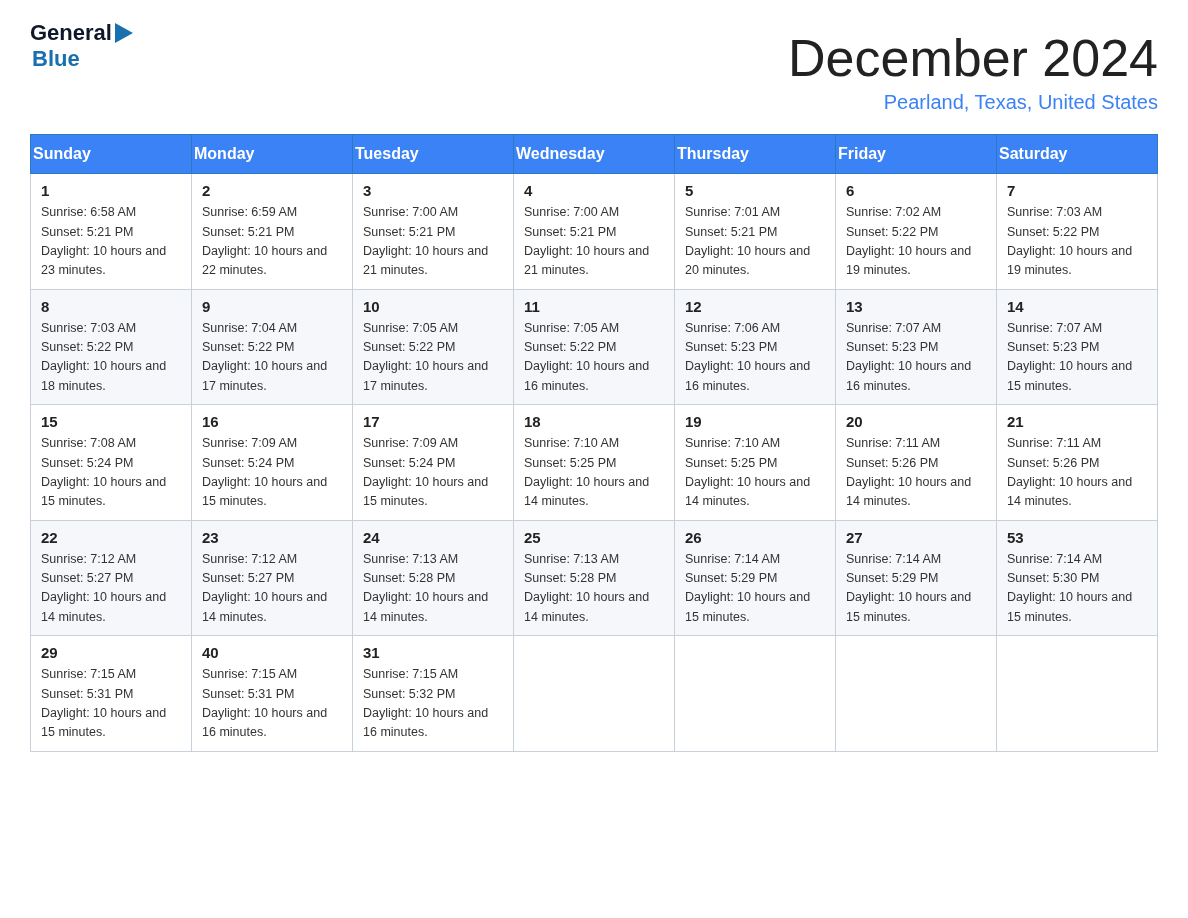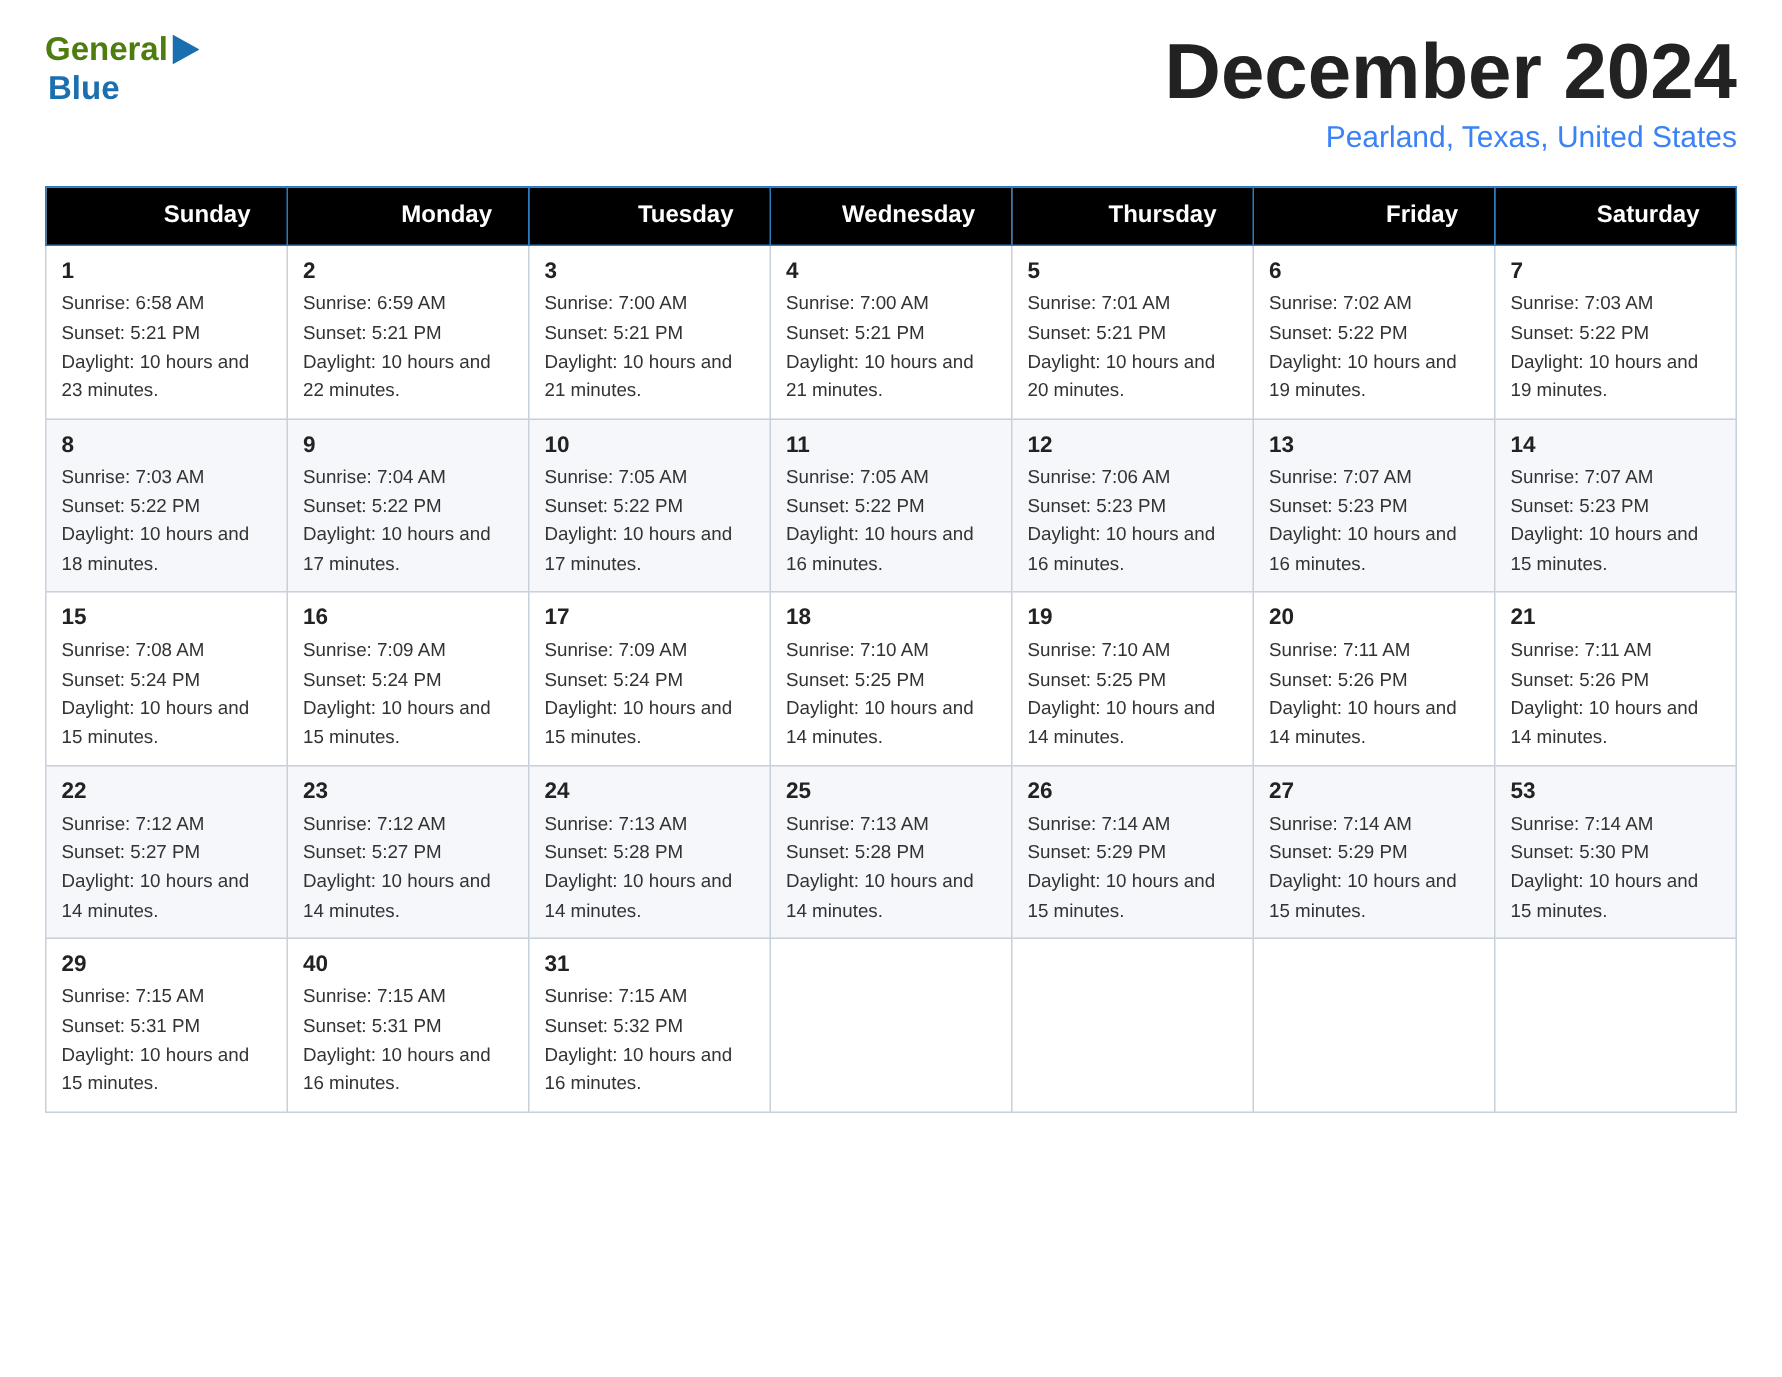--- a/index.html
+++ b/index.html
@@ -12,53 +12,54 @@
     }
     .header {
       display: flex;
       justify-content: space-between;
       align-items: flex-start;
       margin-bottom: 20px;
     }
     .logo-text-general {
       font-size: 22px;
       font-weight: bold;
-      color: #4d7c0f;
+      color: #0f172a;
     }
     .logo-text-blue {
       font-size: 22px;
       font-weight: bold;
       color: #1a6faf;
     }
     .title-block {
       text-align: right;
     }
     .month-title {
       font-size: 52px;
-      font-weight: bold;
+      font-weight: normal;
       color: #222;
       line-height: 1.1;
+      margin-top: 10px;
     }
     .location-title {
       font-size: 20px;
       color: #3b82f6;
       margin-top: 4px;
     }
     .calendar-table {
       width: 100%;
       border-collapse: collapse;
       border: 1px solid #b0b8c5;
     }
     .calendar-table th {
-      background-color: #000000;
+      background-color: #3b82f6;
       color: #ffffff;
       font-size: 16px;
       font-weight: bold;
-      padding: 10px 24px;
-      text-align: right;
+      padding: 10px 2px;
+      text-align: left;
       border: 1px solid #2a7abf;
     }
     .calendar-table td {
       vertical-align: top;
       padding: 8px 10px;
       font-size: 13px;
       color: #333;
       border: 1px solid #c8d0da;
       width: calc(100% / 7);
       min-height: 90px;

